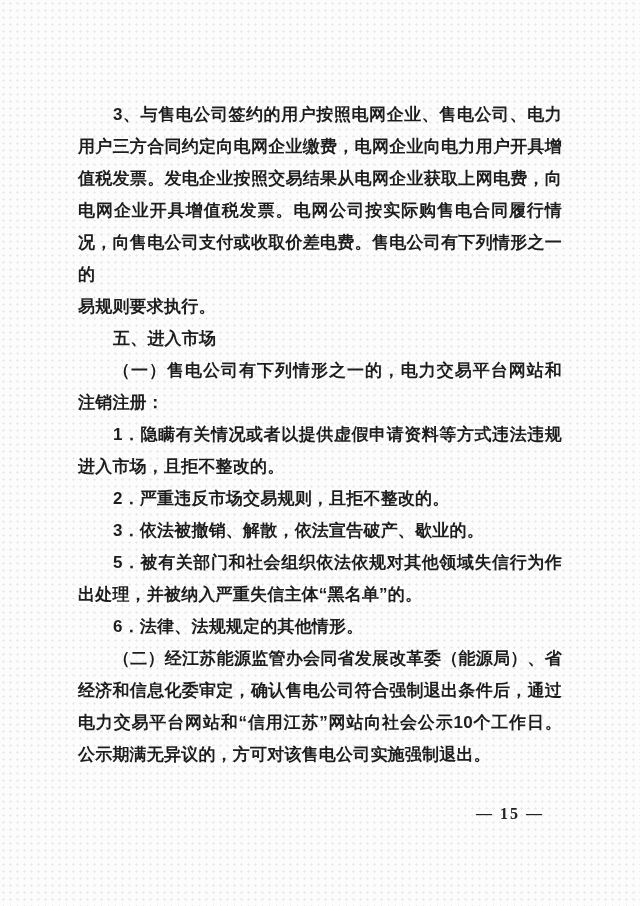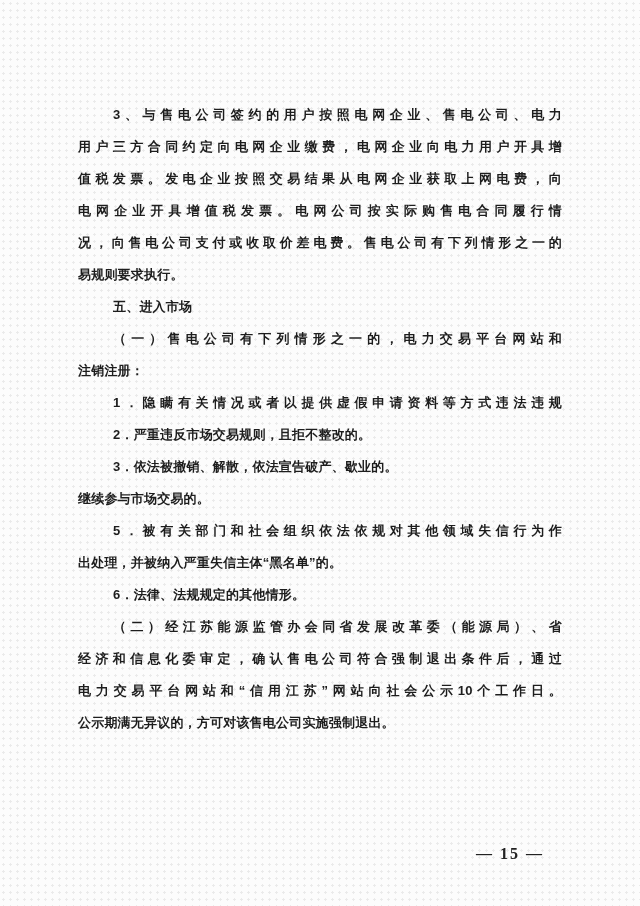--- a/index.html
+++ b/index.html
@@ -19,21 +19,21 @@
     background-color: #fcfcfc;
     
     background-image: radial-gradient(rgba(110,110,110,0.12) 1px, transparent 1.2px);
     background-size: 7px 7px;
   }
   .body-text {
     position: absolute;
     left: 78px;
     top: 99px;
     width: 484px;
-    font-size: 13px;
+    font-size: 17px;
     line-height: 32px;
     font-weight: 600;
     color: #1d1d1d;
     letter-spacing: 0.2px;
   }
   .line {
     min-height: 32px;
   }
   .line.indent {
     text-indent: 35px;
@@ -47,41 +47,40 @@
     top: 802px;
     left: 455px;
     width: 110px;
     text-align: center;
     font-family: "Liberation Serif", serif;
     font-size: 16px;
     font-weight: 600;
     color: #222222;
     letter-spacing: 2px;
     line-height: 24px;
-    margin-top: 40px;
   }
 </style>
 </head>
 <body>
 
 <div class="page">
   <main class="body-text">
       <div class="line indent fill">3、与售电公司签约的用户按照电网企业、售电公司、电力</div>
       <div class="line fill">用户三方合同约定向电网企业缴费，电网企业向电力用户开具增</div>
       <div class="line fill">值税发票。发电企业按照交易结果从电网企业获取上网电费，向</div>
       <div class="line fill">电网企业开具增值税发票。电网公司按实际购售电合同履行情</div>
       <div class="line fill">况，向售电公司支付或收取价差电费。售电公司有下列情形之一的</div>
       <div class="line">易规则要求执行。</div>
       <div class="line indent">五、进入市场</div>
       <div class="line indent fill">（一）售电公司有下列情形之一的，电力交易平台网站和</div>
       <div class="line">注销注册：</div>
       <div class="line indent fill">1．隐瞒有关情况或者以提供虚假申请资料等方式违法违规</div>
+      <div class="line">进入市场，且拒不整改的。</div>
       <div class="line indent">2．严重违反市场交易规则，且拒不整改的。</div>
       <div class="line indent">3．依法被撤销、解散，依法宣告破产、歇业的。</div>
-      <div class="line">继续参与市场交易的。</div>
       <div class="line indent fill">5．被有关部门和社会组织依法依规对其他领域失信行为作</div>
       <div class="line">出处理，并被纳入严重失信主体“黑名单”的。</div>
       <div class="line indent">6．法律、法规规定的其他情形。</div>
       <div class="line indent fill">（二）经江苏能源监管办会同省发展改革委（能源局）、省</div>
       <div class="line fill">经济和信息化委审定，确认售电公司符合强制退出条件后，通过</div>
       <div class="line fill">电力交易平台网站和“信用江苏”网站向社会公示10个工作日。</div>
       <div class="line">公示期满无异议的，方可对该售电公司实施强制退出。</div>
     </main>
   <footer class="page-footer">— 15 —</footer>
 </div>

